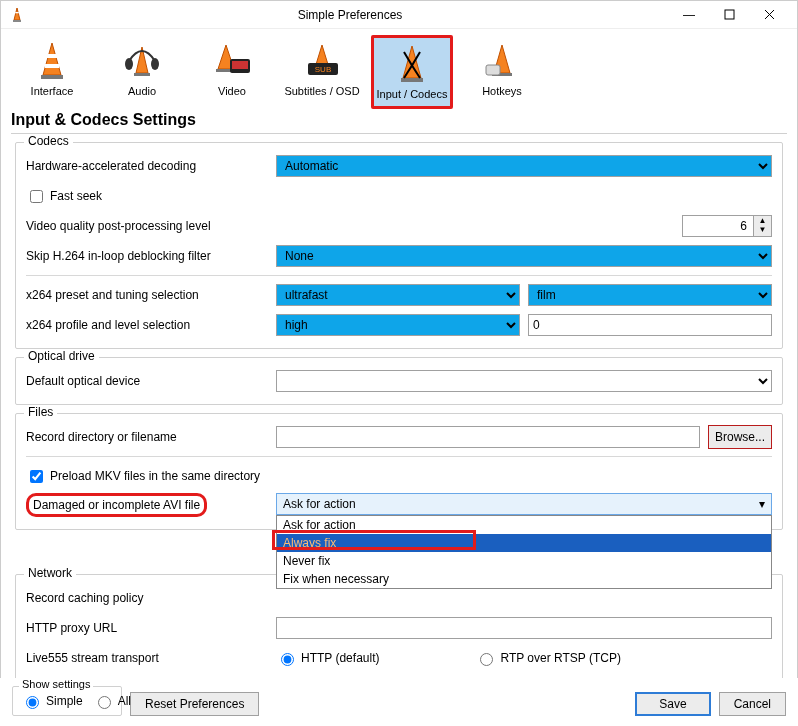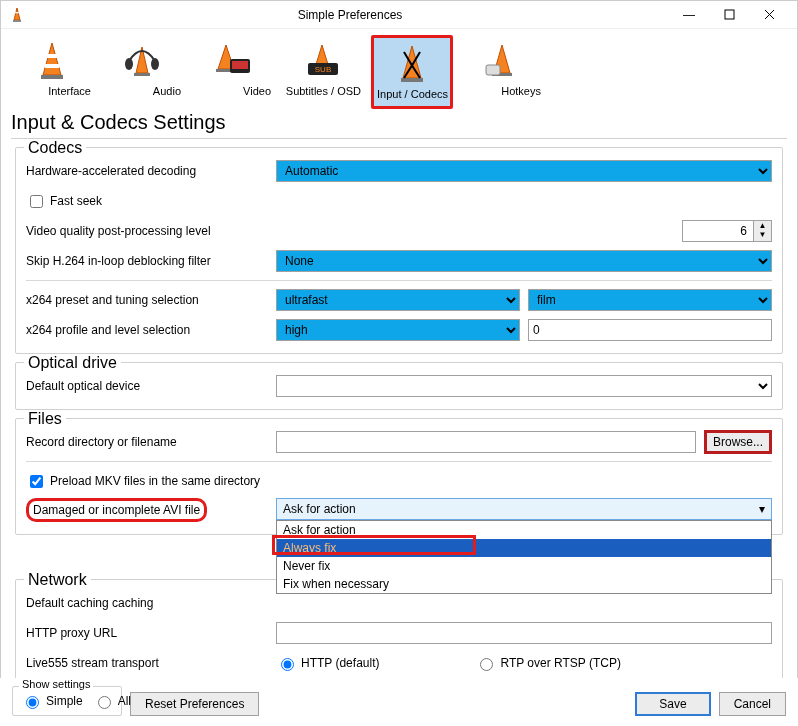--- a/index.html
+++ b/index.html
@@ -30,56 +30,56 @@
     font-size: 12px;
   }
 
   .toolbar {
     display: flex;
     gap: 8px;
     padding: 6px 10px 0 10px;
   }
   .tool {
     width: 82px;
-    text-align: right;
+    text-align: center;
     padding: 4px 2px 6px 2px;
     cursor: pointer;
   }
   .tool .iconwrap {
     height: 44px; display: flex; align-items: center; justify-content: center;
   }
   .tool .lbl { font-size: 11px; margin-top: 2px; }
   .tool.selected {
     background: #b9d9f2;
     border: 3px solid #e31b1b;
     border-radius: 2px;
   }
 
   h1.page {
-    font-size: 20px;
-    font-weight: 400;
+    font-size: 16px;
+    font-weight: 700;
     margin: 2px 10px 2px 10px;
   }
   .hr { height: 1px; background: #d0d0d0; margin: 4px 10px 8px 10px; }
 
   .content { padding: 0 14px; }
 
   .group {
     border: 1px solid #d0d0d0;
     border-radius: 2px;
     margin-bottom: 8px;
     padding: 10px 10px 10px 10px;
     position: relative;
   }
   .group > .legend {
     position: absolute;
     top: -9px; left: 8px;
     background: #fff;
     padding: 0 4px;
-    font-size: 16px;
+    font-size: 12px;
   }
 
   .row {
     display: flex;
     align-items: center;
     min-height: 26px;
     margin-bottom: 4px;
   }
   .row:last-child { margin-bottom: 0; }
   .lblcol { width: 250px; font-size: 12px; }
@@ -107,21 +107,21 @@
     border: none; width: 70px; text-align: right; padding-right: 6px; font-size: 12px;
   }
   .num .spin {
     width: 18px; border-left: 1px solid #a0a0a0; display: flex; flex-direction: column;
     font-size: 8px; line-height: 9px; text-align: center; background: #ececec;
   }
   .ck { display: flex; align-items: center; gap: 4px; }
   .ck input { width: 13px; height: 13px; }
 
   .browse {
-    width: 70px; height: 24px; border: 3px solid #b91c1c; background: #ececec;
+    width: 70px; height: 24px; border: 1px solid #b91c1c; background: #ececec;
     font-size: 12px; cursor: pointer;
   }
   .innerhr { height: 1px; background: #d8d8d8; margin: 6px 0; }
 
   .redbox { border: 3px solid #e31b1b; padding: 2px 4px; display: inline-block; border-radius: 10px; }
 
   .dd-open-wrap { position: relative; flex: 1; }
   .dd-selected {
     height: 22px; border: 1px solid #6aa8e8; background: #e6f2fc;
     display: flex; align-items: center; padding: 0 6px; font-size: 12px;
@@ -376,21 +376,21 @@
           </div>
         </div>
       </div>
     </div>
   </div>
 
   <div class="group" style="margin-top:44px">
     <span class="legend">Network</span>
 
     <div class="row">
-      <div class="lblcol">Default caching caching</div>
+      <div class="lblcol">Record caching policy</div>
       <div class="ctlcol"></div>
     </div>
 
     <div class="row">
       <div class="lblcol">HTTP proxy URL</div>
       <div class="ctlcol">
         <input class="txt" style="">
       </div>
     </div>
 

